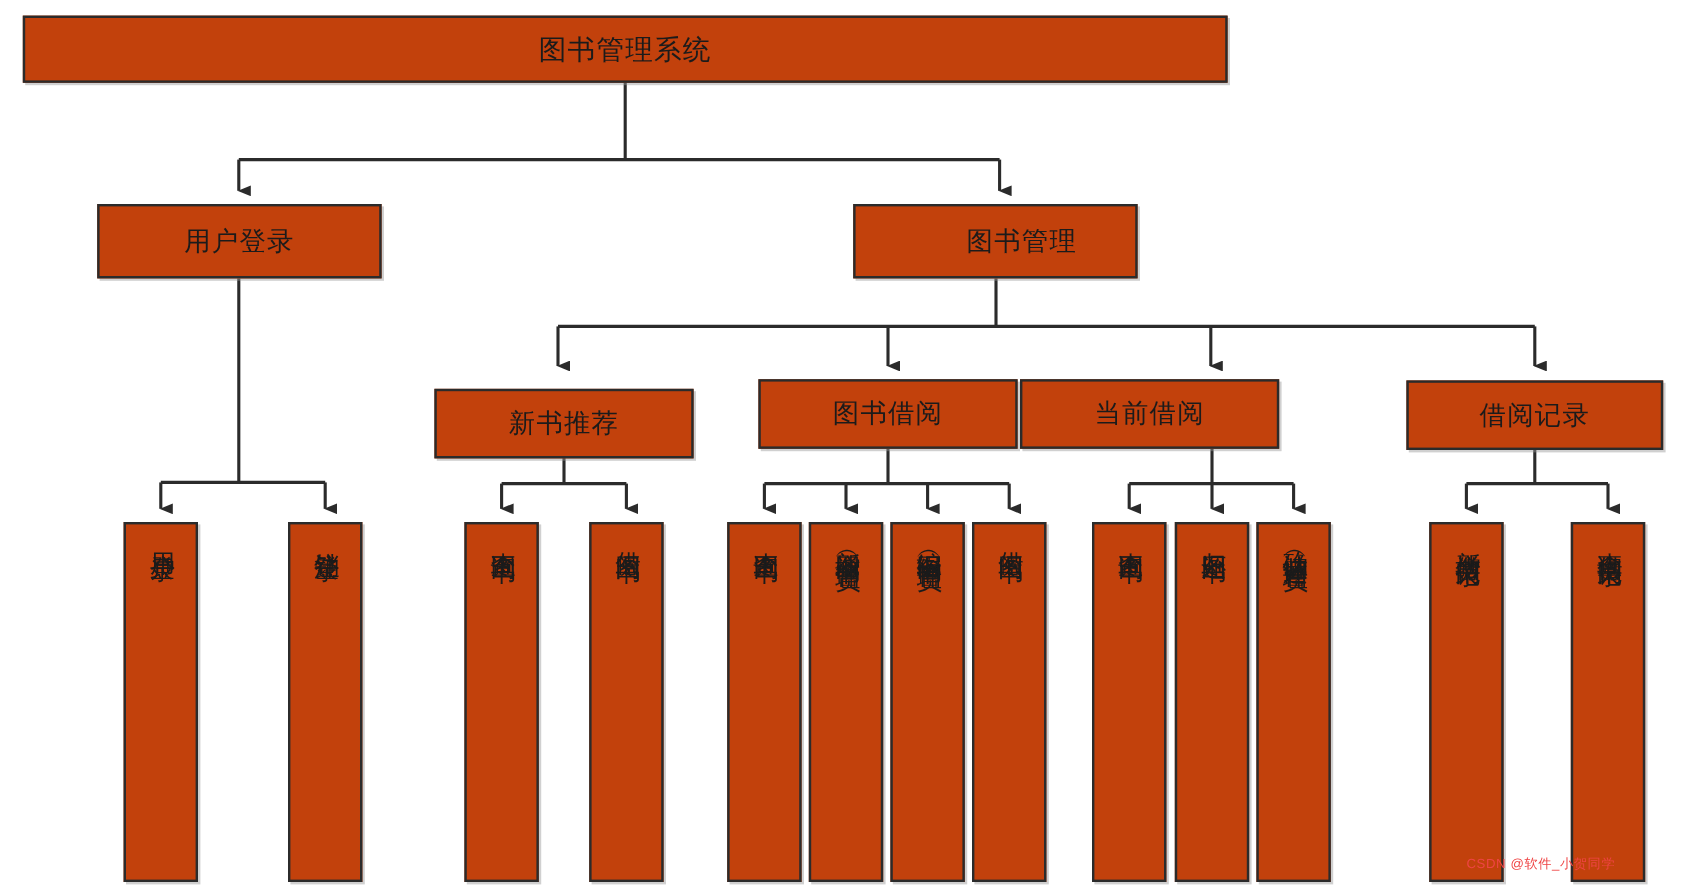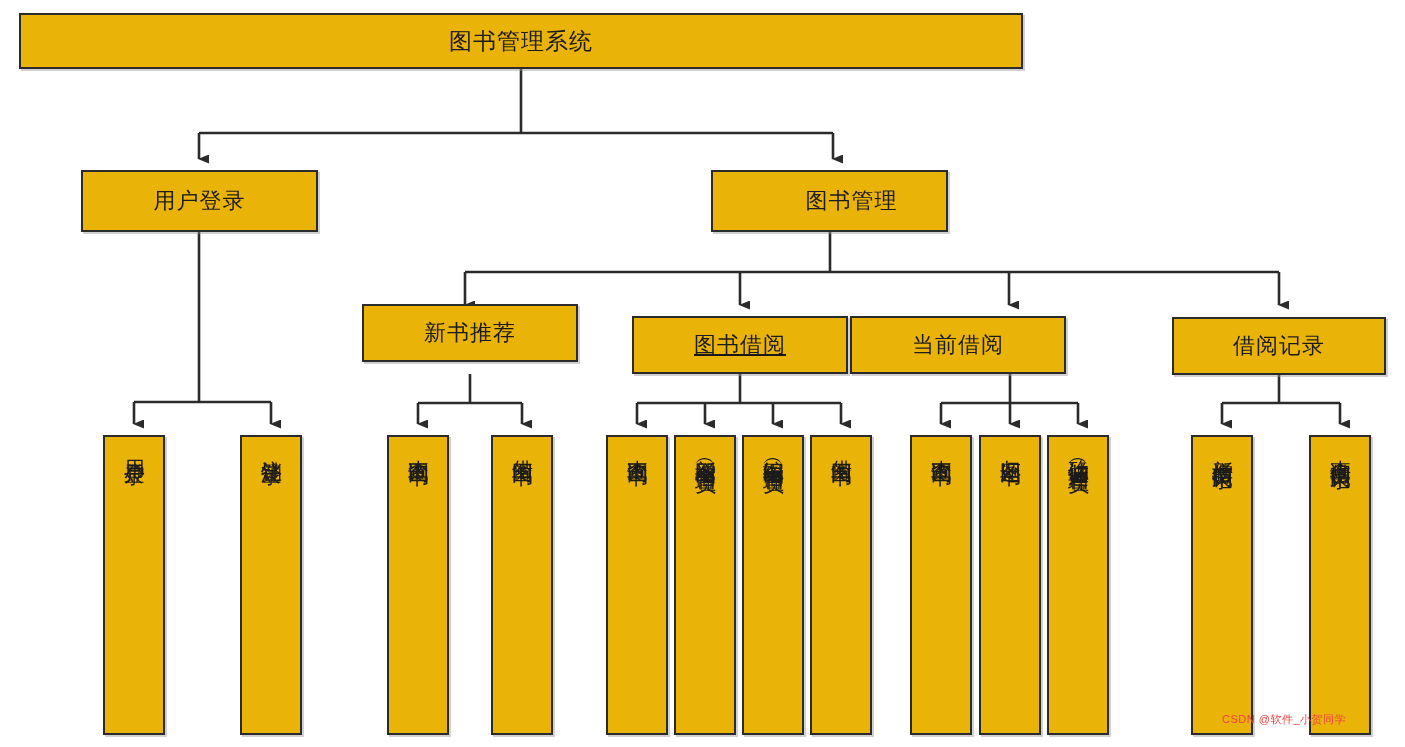--- a/index.html
+++ b/index.html
@@ -24,21 +24,21 @@
     left: 0;
     top: 0;
     width: 1405px;
     height: 747px;
     pointer-events: none;
   }
   .node {
     position: absolute;
     box-sizing: border-box;
     border: 2.5px solid #2b2b2b;
-    background: #eab308;
+    background: #c2410c;
     box-shadow: 2px 2px 0 rgba(150,150,150,0.45);
     display: flex;
     align-items: center;
     justify-content: center;
     z-index: 2;
   }
   .node-label {
     font-size: 22px;
     line-height: 1.25;
     letter-spacing: 1px;
@@ -138,25 +138,25 @@
   </div>
 
   <div class="node level-2" style="left:81px; top:170px; width:237px; height:62px;">
     <span class="node-label">用户登录</span>
   </div>
 
   <div class="node level-2" style="left:711px; top:170px; width:237px; height:62px;padding-left:44px;">
     <span class="node-label">图书管理</span>
   </div>
 
-  <div class="node level-3" style="left:362px; top:304px; width:216px; height:58px;">
+  <div class="node level-3" style="left:362px; top:324px; width:216px; height:58px;">
     <span class="node-label">新书推荐</span>
   </div>
 
-  <div class="node level-3" style="left:632px; top:316px; width:216px; height:58px;text-decoration:underline;">
+  <div class="node level-3" style="left:632px; top:316px; width:216px; height:58px;">
     <span class="node-label">图书借阅</span>
   </div>
 
   <div class="node level-3" style="left:850px; top:316px; width:216px; height:58px;">
     <span class="node-label">当前借阅</span>
   </div>
 
   <div class="node level-3" style="left:1172px; top:317px; width:214px; height:58px;">
     <span class="node-label">借阅记录</span>
   </div>

